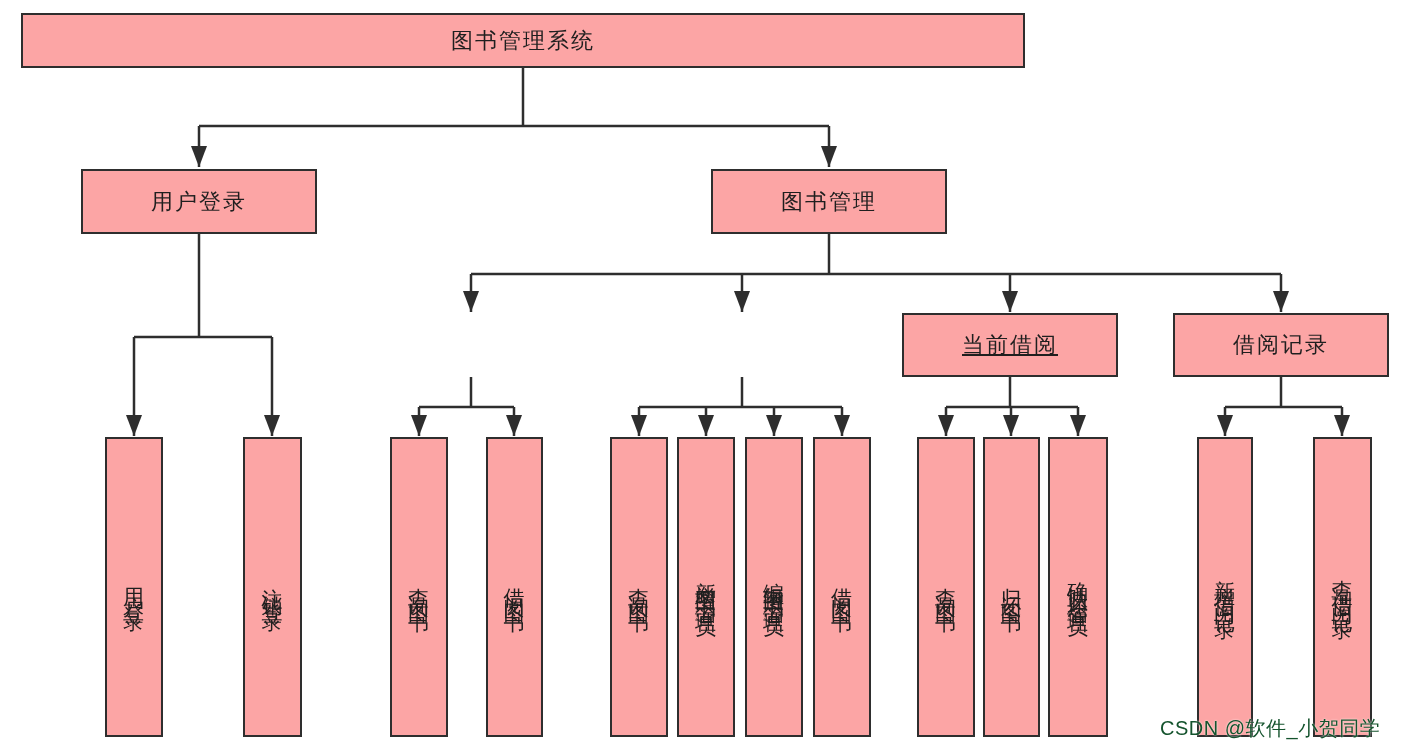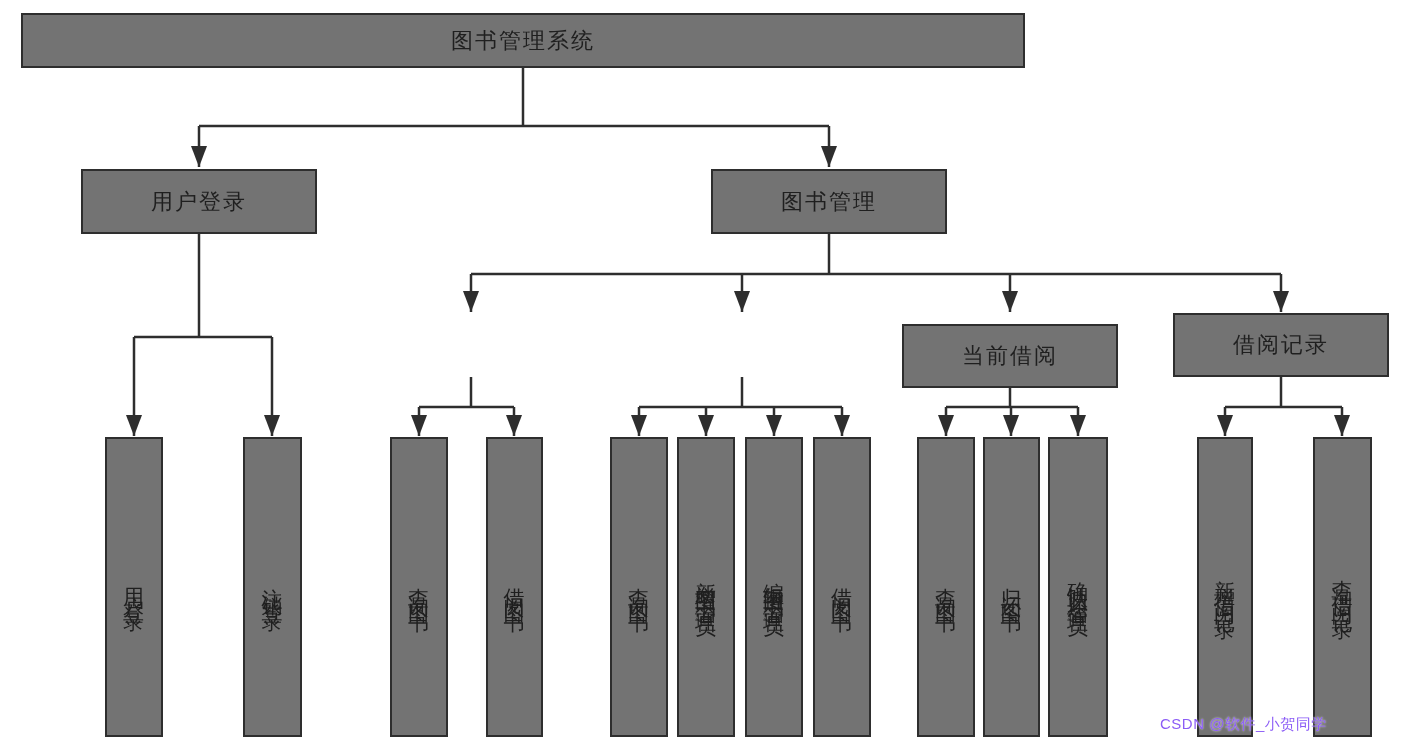--- a/index.html
+++ b/index.html
@@ -8,21 +8,21 @@
     width:1405px;height:747px;
     background:#ffffff;
     font-family:"Liberation Sans","DejaVu Sans",sans-serif;
     overflow:hidden;
   }
   .wires{position:absolute;left:0;top:0;}
   .ln{fill:none;stroke:#2e2e2e;stroke-width:2.5;}
   .box{
     position:absolute;
     box-sizing:border-box;
-    background:#737373;
+    background:#fca5a5;
     border:2.5px solid #2e2e2e;
     display:flex;align-items:center;justify-content:center;
     color:#1f1f1f;
   }
   .h{font-size:22px;letter-spacing:2px;white-space:nowrap;}
   .v{
     writing-mode:vertical-rl;
     text-orientation:mixed;
     font-size:21px;
     letter-spacing:8px;
@@ -30,43 +30,43 @@
   }
   .v-long{letter-spacing:5px;}
   
   #b-root{left:21px;top:13px;width:1004px;height:55px;}
   
   #b-l2-0{left:81px;top:169px;width:236px;height:65px;}
   #b-l2-1{left:711px;top:169px;width:236px;height:65px;}
   
   #b-l3-0{left:363px;top:313px;width:217px;height:64px;}
   #b-l3-1{left:634px;top:313px;width:216px;height:64px;}
-  #b-l3-2{left:902px;top:324px;width:216px;height:64px;}
+  #b-l3-2{left:902px;top:313px;width:216px;height:64px;text-decoration:underline;}
   #b-l3-3{left:1173px;top:313px;width:216px;height:64px;}
   
   .leaf{top:437px;height:300px;width:58px;}
   #lf-0{left:105px;}
   #lf-1{left:243px;width:59px;}
   #lf-2{left:390px;}
   #lf-3{left:486px;width:57px;}
   #lf-4{left:610px;}
   #lf-5{left:677px;}
   #lf-6{left:745px;}
   #lf-7{left:813px;}
   #lf-8{left:917px;}
   #lf-9{left:983px;width:57px;}
   #lf-10{left:1048px;width:60px;}
   #lf-11{left:1197px;width:56px;}
   #lf-12{left:1313px;width:59px;}
   .watermark{
     position:absolute;
     left:1160px;top:715px;
     width:240px;
-    font-size:15px;
-    color:#8b5cf6;
+    font-size:20px;
+    color:#14532d;
     letter-spacing:0.5px;
     white-space:nowrap;
     text-shadow:0 0 2px #ffffff;
   }
 </style>
 </head>
 <body>
 
 <div class="stage">
 

